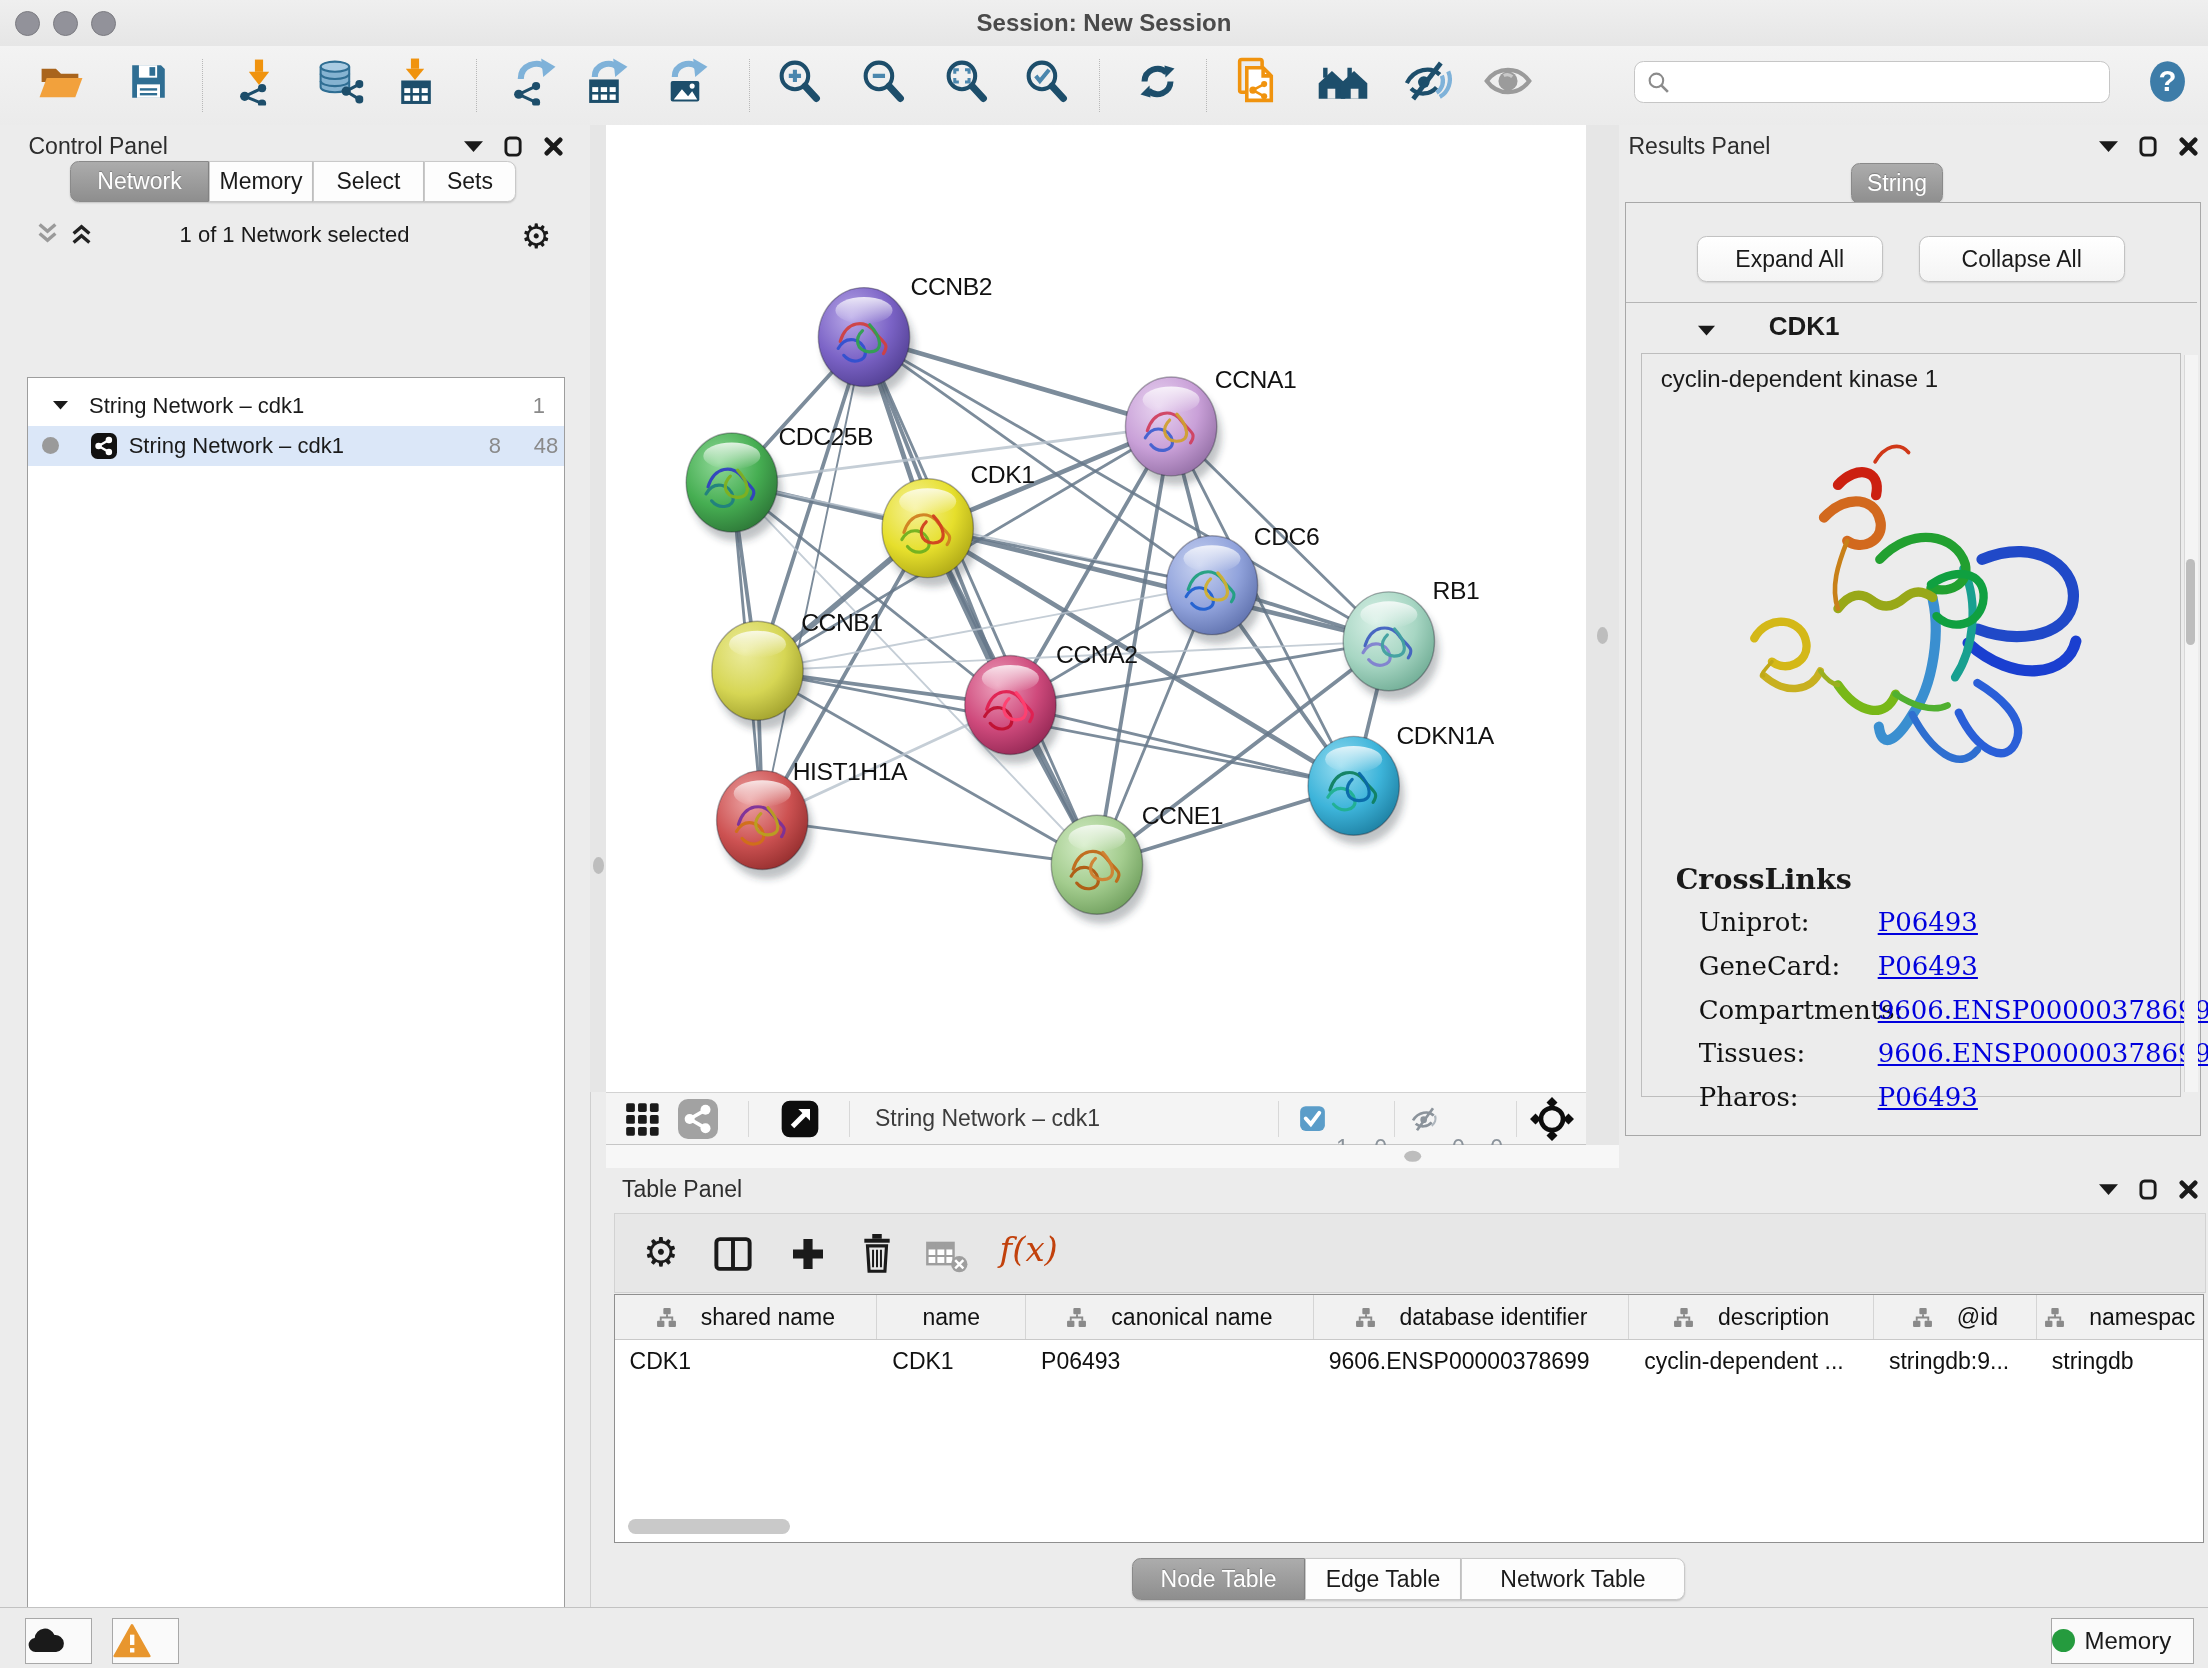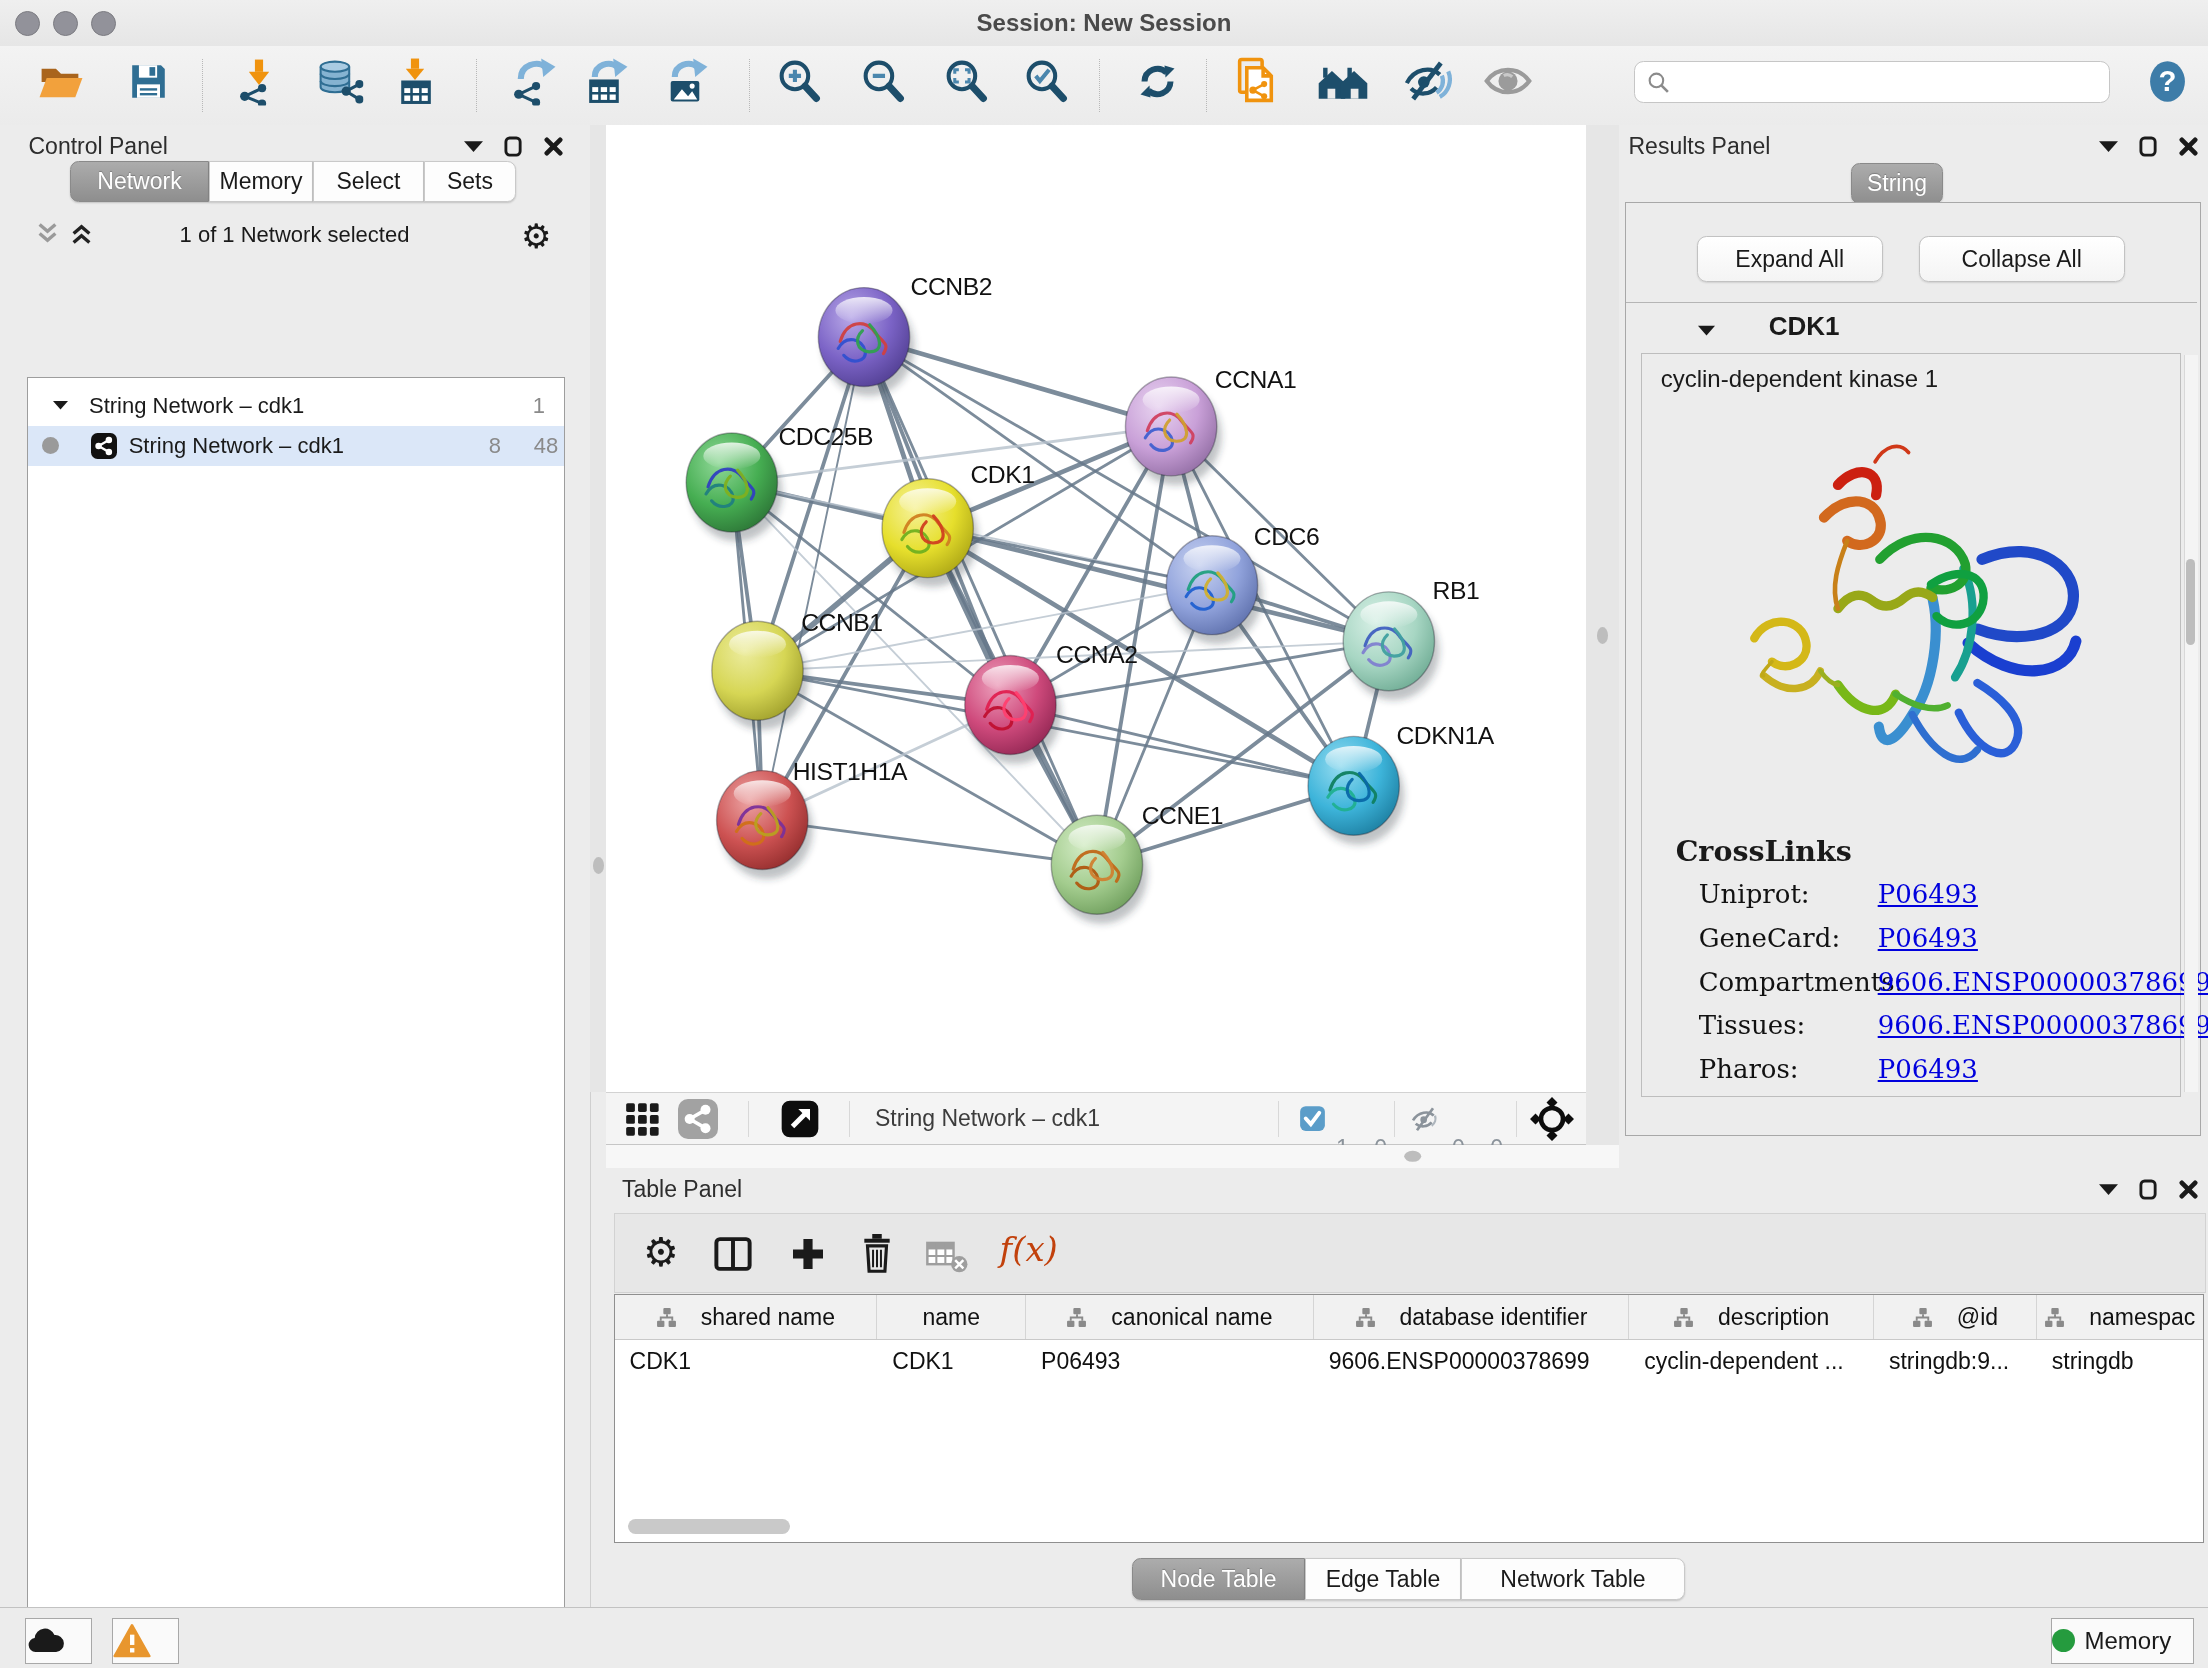--- a/index.html
+++ b/index.html
@@ -39,21 +39,21 @@
   
   .netcanvas{left:606px;top:125px;width:980px;height:967px;background:#fff;}
   .netbar{left:606px;top:1092px;width:980px;height:51px;background:#f4f4f4;
           border-top:1.9px solid #d2d2d2;border-bottom:1.9px solid #c6c6c6;}
   .nb-sep{position:absolute;top:7.6px;height:36px;border-left:1.9px solid #d8d8d8;}
   .nb-txt{font-size:23px;color:#3c3c3c;}
   .nb-cnt{font-size:23px;color:#8b939b;margin-top:30px;}
   
   .respanel{left:1619px;top:125px;width:590px;height:1043px;background:#ececec;}
   .resbox{position:absolute;left:5.7px;top:77px;width:574px;height:932px;border:1.9px solid #a8a8a8;background:#ececec;}
-  .serif{font-family:"DejaVu Serif","Liberation Serif",serif;}
+  .serif{font-family:"DejaVu Serif","Liberation Serif",serif;margin-top:28px;}
   .xl-label{font-size:26px;color:#111;}
   .xl-link{font-size:26px;color:#0000dd;text-decoration:underline;}
   
   .tablepanel{left:606px;top:1168px;width:1603px;height:439px;background:#ececec;}
   .tp-toolbar{position:absolute;left:7.6px;top:45px;width:1590px;height:78px;background:#e7e7e7;border:1px solid #d2d2d2;}
   .tp-table{position:absolute;left:7.6px;top:126px;width:1590px;height:249px;background:#fff;border:1.9px solid #8f8f8f;box-sizing:border-box;}
   .th-row{display:flex;height:44px;background:#f1f1f1;border-bottom:1.9px solid #c9c9c9;}
   .th{display:flex;align-items:center;justify-content:center;gap:24px;font-size:23px;color:#111;
       border-right:1px solid #d5d5d5;box-sizing:border-box;position:relative;}
   .td-row{display:flex;height:42px;align-items:center;font-size:23px;color:#111;}

